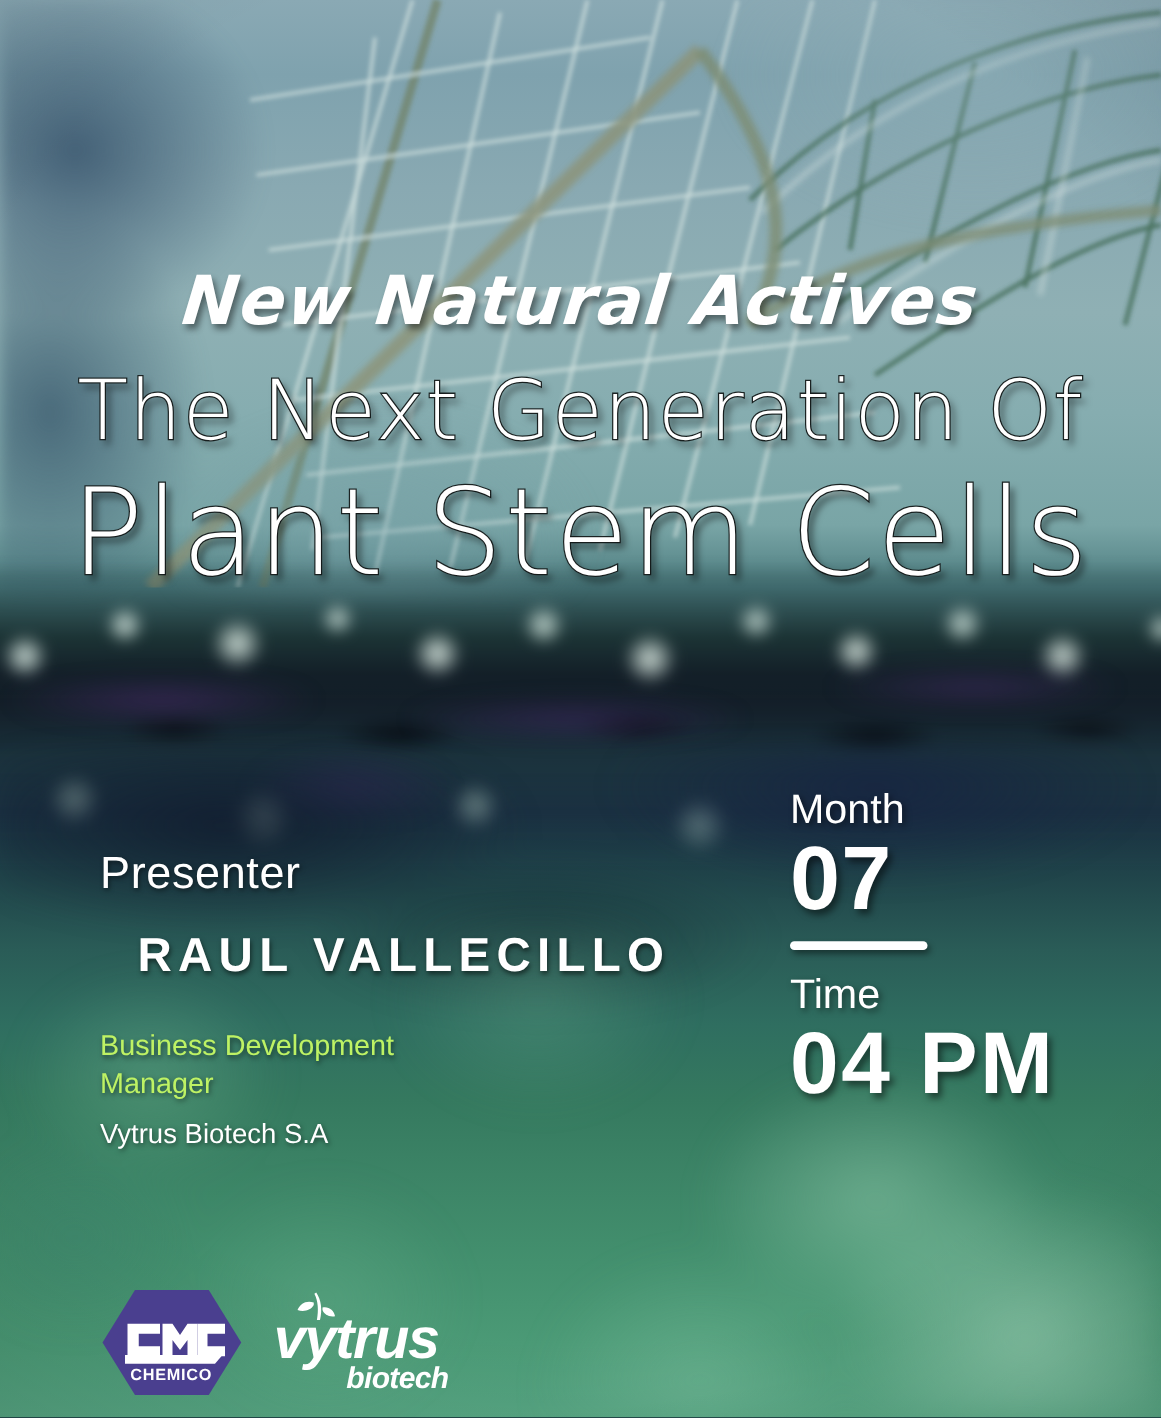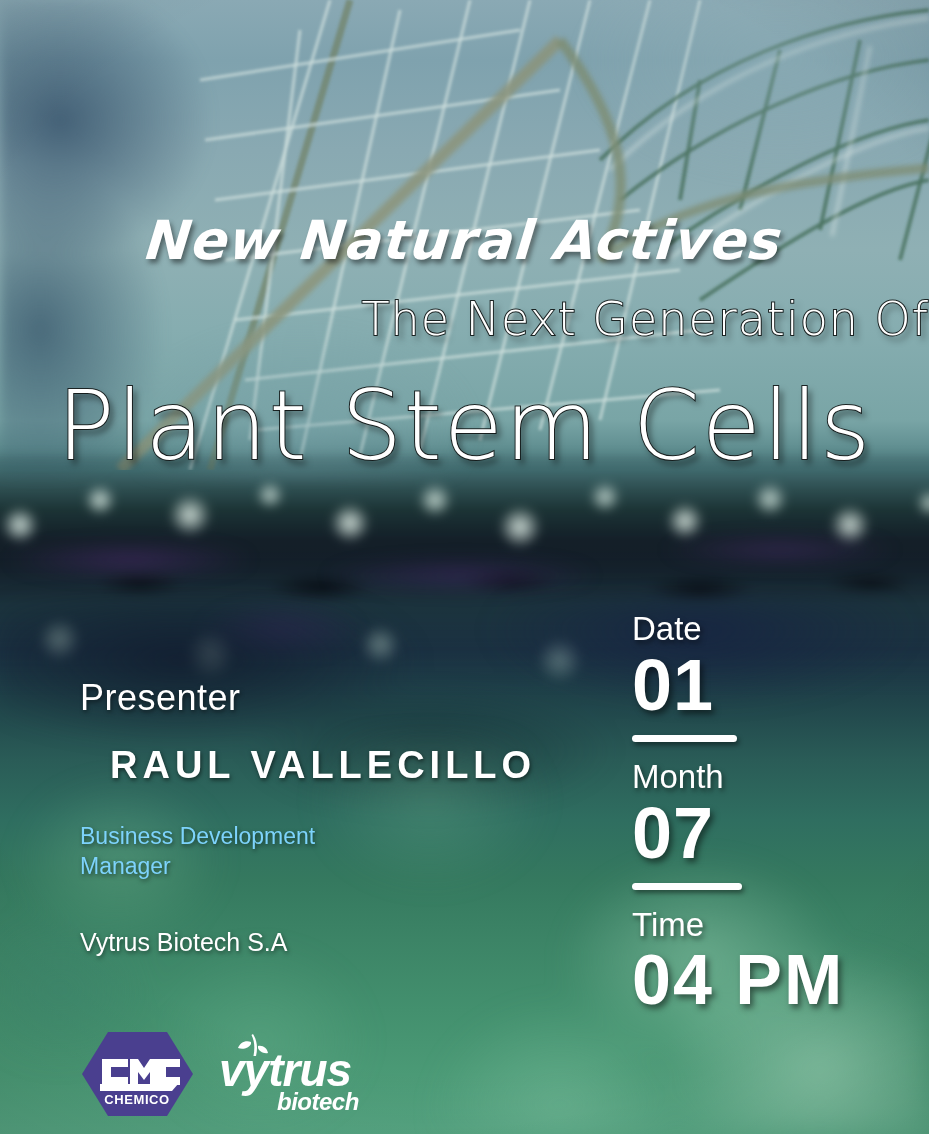--- a/index.html
+++ b/index.html
@@ -154,21 +154,21 @@
     left: 0; right: 0;
     text-align: center;
     color: #ffffff;
     font-family: "DejaVu Sans", sans-serif;
     font-weight: 300;
     line-height: 1;
     -webkit-text-stroke: 2px #1c2424;
     paint-order: stroke fill;
     text-shadow: 4px 5px 6px rgba(0,0,0,0.5);
   }
-  .outline-line.l2 { top: 296px; font-size: 46px; letter-spacing: 1px; text-align: right; }
+  .outline-line.l2 { top: 296px; font-size: 66px; letter-spacing: 1px; }
   .outline-line.l3 { top: 378px; font-size: 96px; letter-spacing: 2px; }
 
   
   .presenter-block { position: absolute; left: 80px; top: 680px; }
   .presenter-label {
     color: #ffffff;
     font-size: 36px;
     font-weight: 300;
     letter-spacing: 0.5px;
     line-height: 1;
@@ -179,31 +179,31 @@
     color: #ffffff;
     font-size: 38px;
     font-weight: 900;
     letter-spacing: 5px;
     line-height: 1;
     text-shadow: 1px 2px 4px rgba(0,0,0,0.55);
     margin-left: 30px;
   }
   .presenter-role {
     margin-top: 38px;
-    color: #7dd3fc;
+    color: #bef264;
     font-size: 23px;
     font-weight: 400;
     line-height: 1.3;
     max-width: 300px;
     text-shadow: 1px 2px 4px rgba(0,0,0,0.5);
   }
   .presenter-company {
-    margin-top: 48px;
-    color: #ffffff;
-    font-size: 25px;
+    margin-top: 14px;
+    color: #ffffff;
+    font-size: 22px;
     font-weight: 400;
     line-height: 1;
     text-shadow: 1px 2px 4px rgba(0,0,0,0.5);
   }
 
   
   .date-block { position: absolute; left: 632px; top: 612px; }
   .dt-label {
     color: #ffffff;
     font-size: 33px;
@@ -326,25 +326,20 @@
     <div class="outline-line l3">Plant Stem Cells</div>
 
     <div class="presenter-block">
       <div class="presenter-label">Presenter</div>
       <div class="presenter-name">RAUL VALLECILLO</div>
       <div class="presenter-role">Business Development Manager</div>
       <div class="presenter-company">Vytrus Biotech S.A</div>
     </div>
 
     <div class="date-block">
-      <div class="dt-group g1">
-        <div class="dt-label">Date</div>
-        <div class="dt-value">01</div>
-        <div class="dt-rule r1"></div>
-      </div>
 
       <div class="dt-group g2">
         <div class="dt-label">Month</div>
         <div class="dt-value">07</div>
         <div class="dt-rule r2"></div>
       </div>
 
       <div class="dt-group g3">
         <div class="dt-label">Time</div>
         <div class="dt-value wide">04 PM</div>

